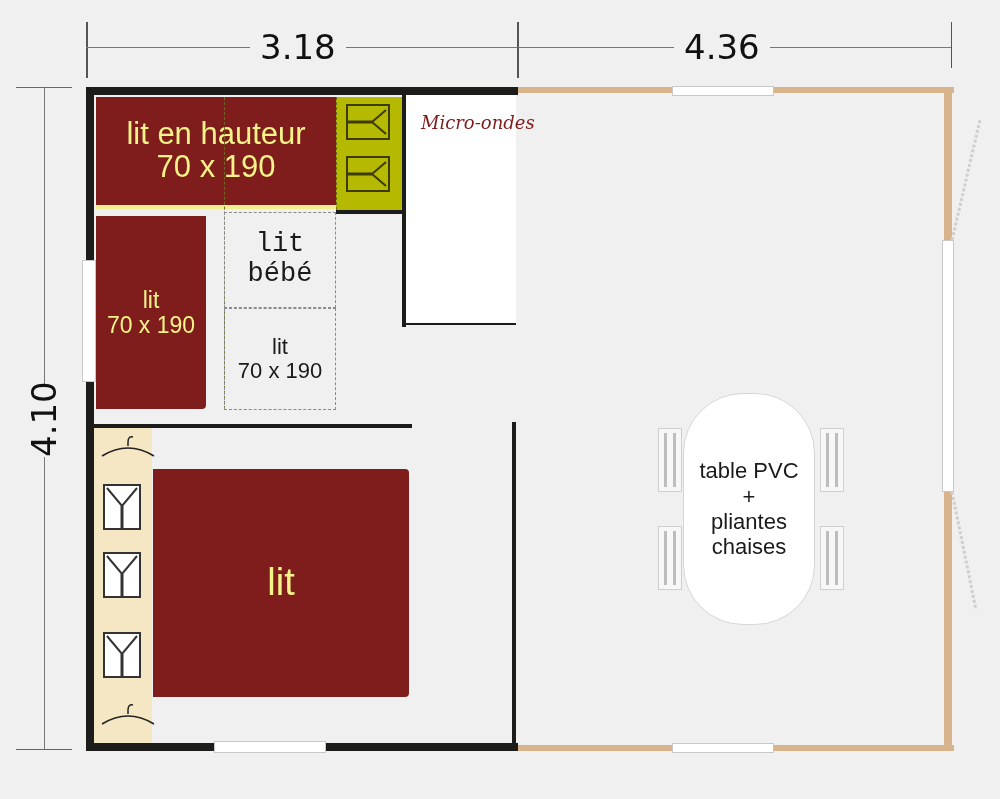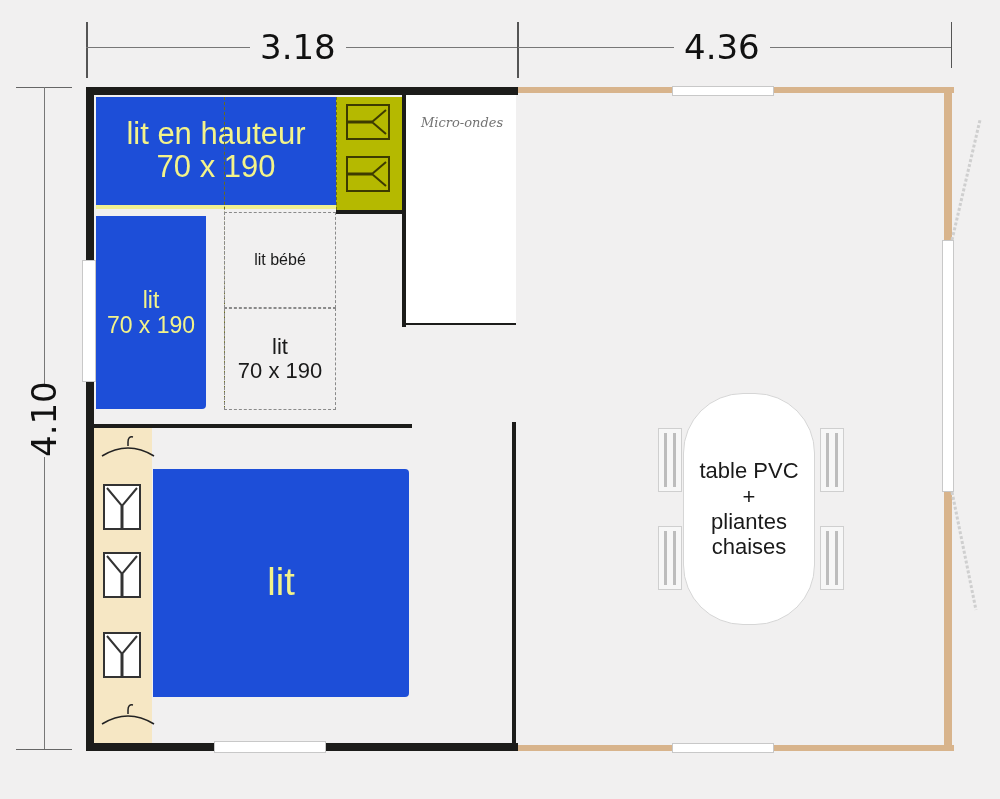--- a/index.html
+++ b/index.html
@@ -20,34 +20,34 @@
     }
     .dim-label.vert { transform: rotate(-90deg); transform-origin: center center; }
 
     
     .wall-black { position: absolute; background: #1c1c1a; }
     .wall-tan { position: absolute; background: #d8b48c; }
     .window { position: absolute; background: #ffffff; border: 1px solid #c8c8c8; box-sizing: border-box; }
 
     
     .bed {
-      position: absolute; background: #1d4ed8; color: #f3f38a;
+      position: absolute; background: #7f1d1d; color: #f3f38a;
       text-align: center; box-sizing: border-box;
       display: flex; flex-direction: column; align-items: center; justify-content: center;
       font-family: "Liberation Sans", sans-serif; line-height: 1.05;
     }
     .bed-dashed {
       position: absolute; border: 1px dashed #8a8a8a; box-sizing: border-box;
       color: #1a1a1a; text-align: center;
       display: flex; flex-direction: column; align-items: center; justify-content: center;
       font-family: "Liberation Sans", sans-serif; line-height: 1.1;
     }
     .kitchen-notes {
       position: absolute; font-family: "DejaVu Serif", serif; font-style: italic;
-      font-size: 13px; color: #737373; line-height: 34px;
+      font-size: 18px; color: #7f1d1d; line-height: 34px;
     }
     .appliance {
       position: absolute; width: 44px; height: 36px; border: 2px solid #3d3b00;
       box-sizing: border-box; background: #b5b900;
     }
     .wardrobe { position: absolute; background: #f6e7c4; }
     .shirt {
       position: absolute; width: 38px; height: 46px; border: 2px solid #333; background: #fff;
       box-sizing: border-box;
     }
@@ -131,21 +131,21 @@
       <line x1="0" y1="16" x2="24" y2="16" stroke="#3d3b00" stroke-width="3"></line>
       <polyline points="38,4 24,16 38,28" fill="none" stroke="#3d3b00" stroke-width="2"></polyline>
     </svg>
 </div>
 
 <div class="bed" style="left:96px; top:216px; width:110px; height:193px; font-size:23px; border-radius:0 0 4px 0;">
   <div>lit</div>
   <div>70 x 190</div>
 </div>
 
-<div class="bed-dashed" style="left:224px; top:212px; width:112px; height:96px; font-size:16px;">
+<div class="bed-dashed" style="left:224px; top:212px; width:112px; height:96px; font-size:27px;font-family:Liberation Mono, monospace;">
   <div>lit bébé</div>
 </div>
 <div class="bed-dashed" style="left:224px; top:308px; width:112px; height:102px; font-size:22px;">
   <div>lit</div>
   <div>70 x 190</div>
 </div>
 
 <div class="wardrobe" style="left:94px; top:428px; width:58px; height:315px;"></div>
 <svg class="abs" style="left:100px; top:432px;" width="56" height="30">
   <path d="M2 24 Q28 8 54 24" fill="none" stroke="#222" stroke-width="1.5"></path>

